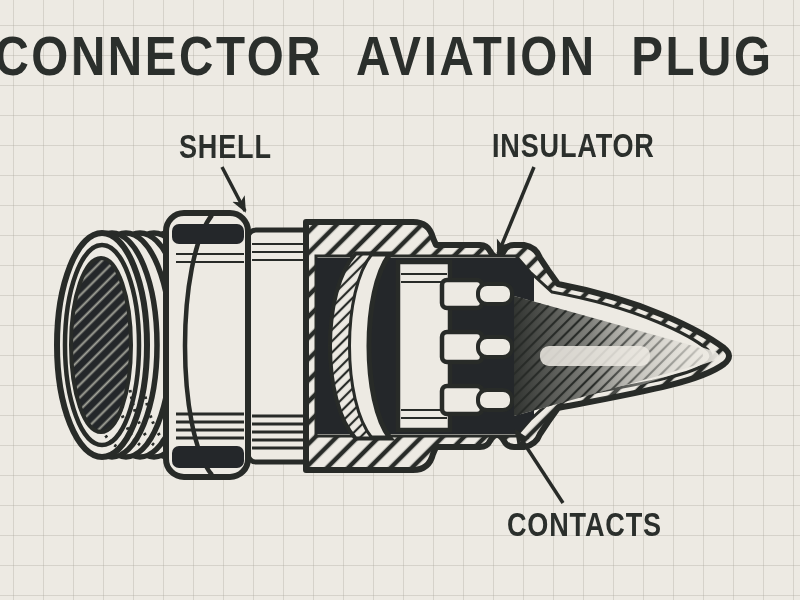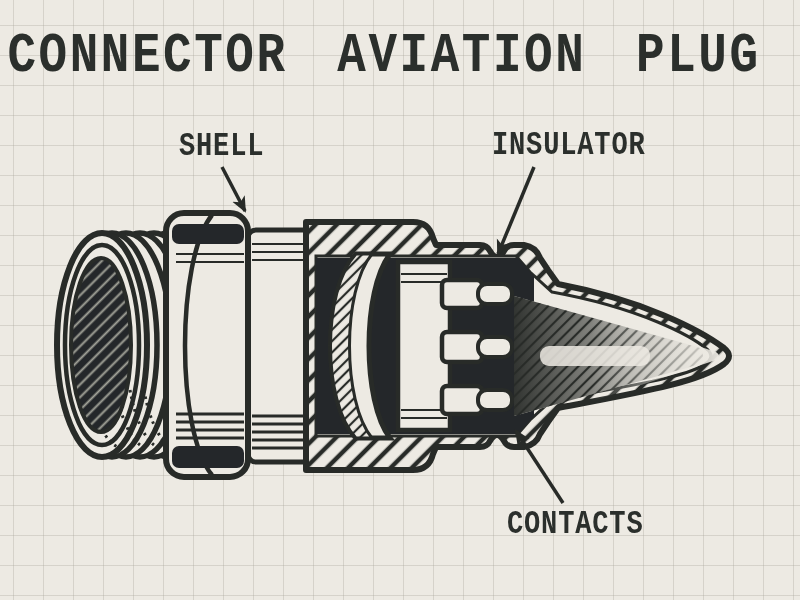--- a/index.html
+++ b/index.html
@@ -4,21 +4,21 @@
 <style>
   html,body{margin:0;padding:0;}
   #page{
     position:relative;width:800px;height:600px;overflow:hidden;
     background-color:#EDEAE3;
     background-image:
       linear-gradient(to right, rgba(176,172,161,.38) 1.5px, transparent 1.5px),
       linear-gradient(to bottom, rgba(176,172,161,.38) 1.5px, transparent 1.5px);
     background-size:30px 30px;
     background-position:13px 25px;
-    font-family:Liberation Mono, monospace;
+    font-family:Liberation Sans, sans-serif;
   }
   .title{
     position:absolute;top:27px;left:384px;
     transform:translateX(-50%) scaleX(.85);transform-origin:center top;
     font-size:56px;font-weight:700;line-height:1.05;
     letter-spacing:3px;word-spacing:22px;white-space:nowrap;
     color:#2B2F2C;
   }
   .part-label{
     position:absolute;

